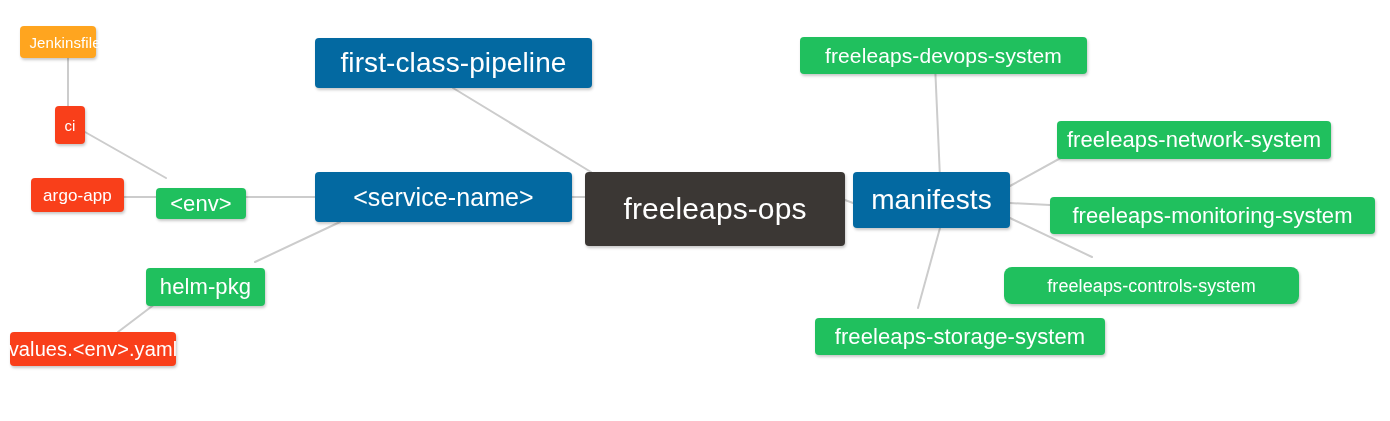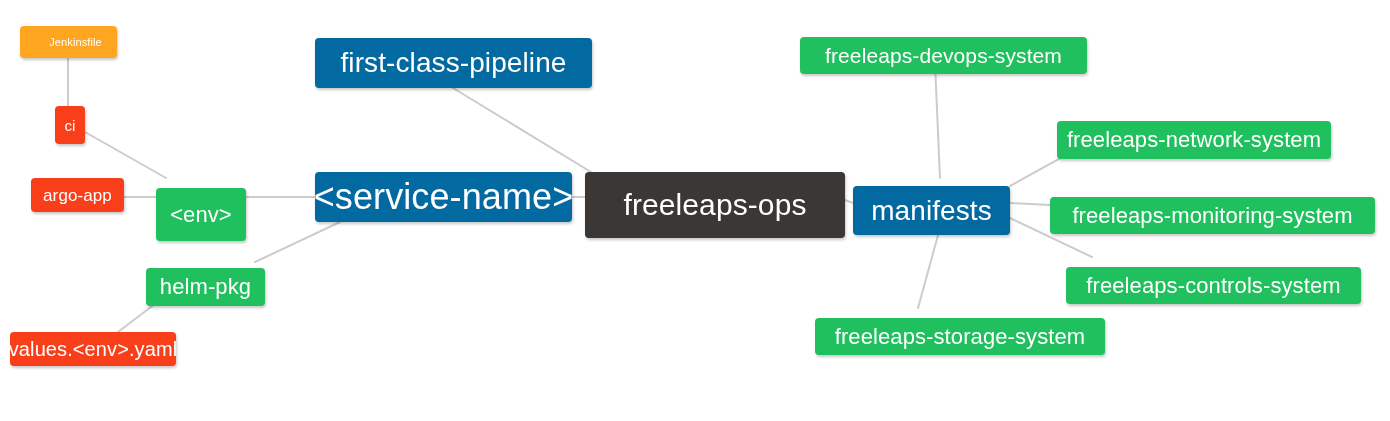--- a/index.html
+++ b/index.html
@@ -58,29 +58,29 @@
       <line x1="166" y1="178" x2="85" y2="132" stroke="#cccccc" stroke-width="2" stroke-linecap="round"></line>
       <line x1="68" y1="106" x2="68" y2="58" stroke="#cccccc" stroke-width="2" stroke-linecap="round"></line>
       <line x1="176" y1="288" x2="118" y2="332" stroke="#cccccc" stroke-width="2" stroke-linecap="round"></line>
       <line x1="940" y1="178" x2="935" y2="64" stroke="#cccccc" stroke-width="2" stroke-linecap="round"></line>
       <line x1="1010" y1="186" x2="1077" y2="149" stroke="#cccccc" stroke-width="2" stroke-linecap="round"></line>
       <line x1="1010" y1="203" x2="1050" y2="205" stroke="#cccccc" stroke-width="2" stroke-linecap="round"></line>
       <line x1="1010" y1="218" x2="1092" y2="257" stroke="#cccccc" stroke-width="2" stroke-linecap="round"></line>
       <line x1="940" y1="228" x2="918" y2="308" stroke="#cccccc" stroke-width="2" stroke-linecap="round"></line>
     </svg>
   <div id="node-layer">
-      <div class="node n-root" style="left: 585px; top: 172px; width: 260px; height: 66px; font-size: 30px;">freeleaps-ops</div>
-      <div class="node n-blue" style="left: 315px; top: 172px; width: 257px; height: 50px; font-size: 36px;">&lt;service-name&gt;</div>
+      <div class="node n-root" style="left: 585px; top: 172px; width: 260px; height: 74px; font-size: 30px;">freeleaps-ops</div>
+      <div class="node n-blue" style="left: 315px; top: 172px; width: 257px; height: 50px; font-size: 25px;">&lt;service-name&gt;</div>
       <div class="node n-blue" style="left: 315px; top: 38px; width: 277px; height: 50px; font-size: 28px;">first-class-pipeline</div>
-      <div class="node n-blue" style="left: 853px; top: 186px; width: 157px; height: 49px; font-size: 28px;">manifests</div>
-      <div class="node n-green" style="left: 156px; top: 178px; width: 90px; height: 53px; font-size: 22px;">&lt;env&gt;</div>
+      <div class="node n-blue" style="left: 853px; top: 172px; width: 157px; height: 56px; font-size: 28px;">manifests</div>
+      <div class="node n-green" style="left: 156px; top: 178px; width: 90px; height: 31px; font-size: 22px;">&lt;env&gt;</div>
       <div class="node n-green" style="left: 146px; top: 258px; width: 119px; height: 38px; font-size: 22px;">helm-pkg</div>
       <div class="node n-red" style="left: 55px; top: 106px; width: 30px; height: 38px; font-size: 15px;">ci</div>
-      <div class="node n-orange" style="left: 20px; top: 26px; width: 97px; height: 32px; font-size: 11px; padding-left: 24px;">Jenkinsfile</div>
+      <div class="node n-orange" style="left: 20px; top: 26px; width: 76px; height: 32px; font-size: 15px; padding-left: 24px;">Jenkinsfile</div>
       <div class="node n-red" style="left: 31px; top: 178px; width: 93px; height: 34px; font-size: 17px;">argo-app</div>
       <div class="node n-red" style="left: 10px; top: 332px; width: 166px; height: 34px; font-size: 20px;">values.&lt;env&gt;.yaml</div>
       <div class="node n-green" style="left: 800px; top: 27px; width: 287px; height: 37px; font-size: 21px;">freeleaps-devops-system</div>
       <div class="node n-green" style="left: 1057px; top: 111px; width: 274px; height: 38px; font-size: 22px;">freeleaps-network-system</div>
       <div class="node n-green" style="left: 1050px; top: 187px; width: 325px; height: 37px; font-size: 22px;">freeleaps-monitoring-system</div>
-      <div class="node n-green" style="left: 1066px; top: 257px; width: 295px; height: 37px; font-size: 22px;">freeleaps-controls-system</div>
+      <div class="node n-green" style="left: 1004px; top: 257px; width: 295px; height: 37px; font-size: 18px; border-radius: 8px;">freeleaps-controls-system</div>
       <div class="node n-green" style="left: 815px; top: 308px; width: 290px; height: 37px; font-size: 22px; text-align: right;">freeleaps-storage-system</div>
     </div>
 </div>
 
 </body></html>

